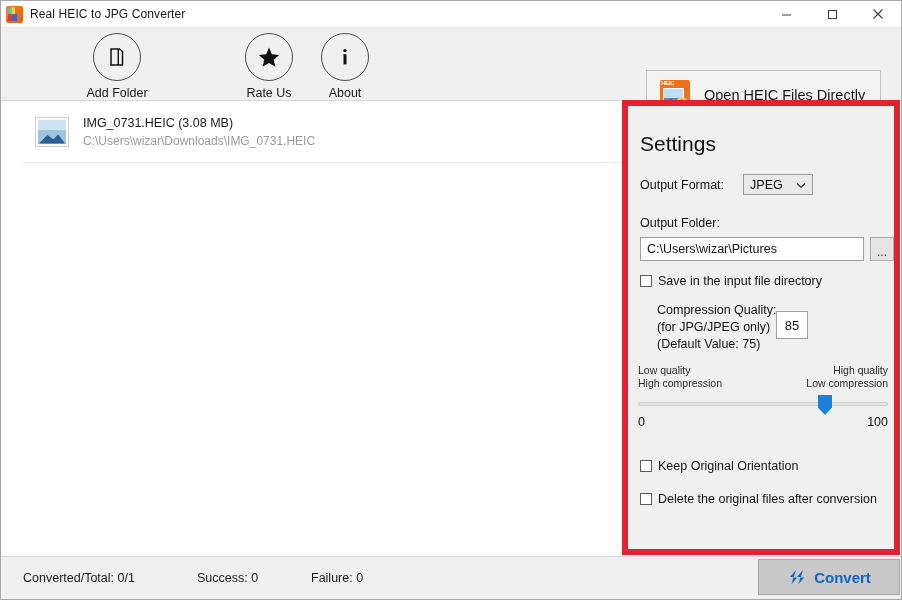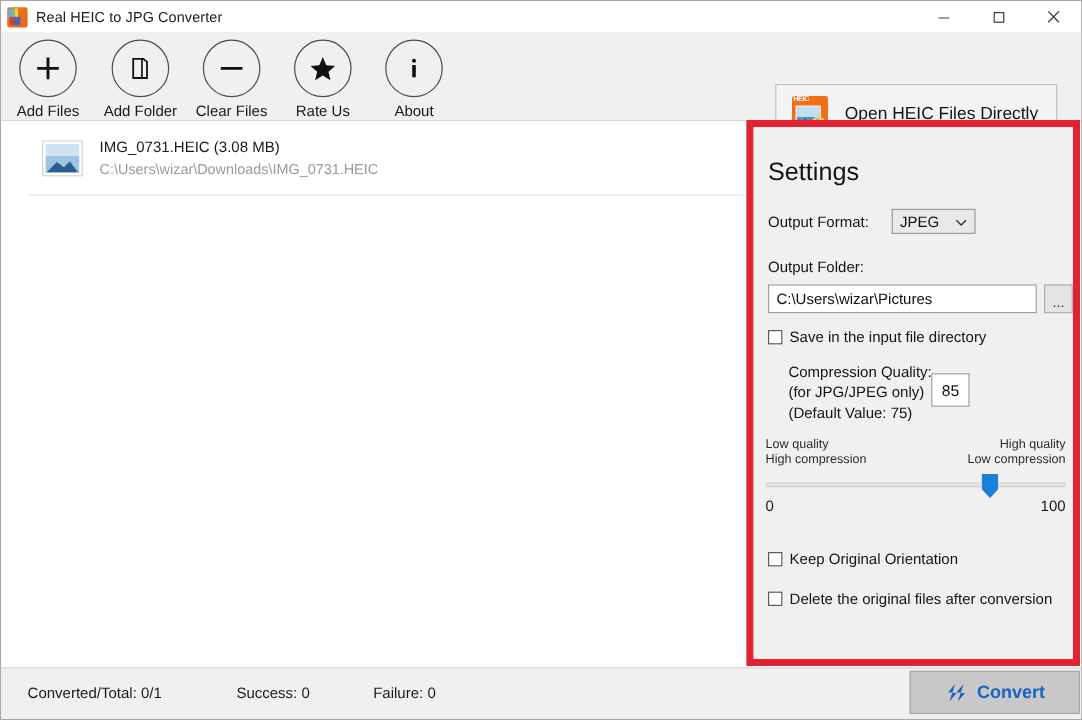--- a/index.html
+++ b/index.html
@@ -279,48 +279,31 @@
         <svg width="12" height="12" viewBox="0 0 12 12">
             <line x1="1.5" y1="1.5" x2="10.5" y2="10.5" stroke="#3c3c3c" stroke-width="1.1"></line>
             <line x1="10.5" y1="1.5" x2="1.5" y2="10.5" stroke="#3c3c3c" stroke-width="1.1"></line>
           </svg>
       </div>
     </div>
   </div>
 
   <div id="toolbar">
 
-    <div class="tool" style="left:0px;">
-      <div class="circle">
-        <svg width="26" height="26" viewBox="0 0 26 26">
-          <line x1="13" y1="4" x2="13" y2="22" stroke="#111" stroke-width="2.4"></line>
-          <line x1="4" y1="13" x2="22" y2="13" stroke="#111" stroke-width="2.4"></line>
-        </svg>
-      </div>
-      <div class="lbl">Add Files</div>
-    </div>
 
     <div class="tool" style="left:77px;">
       <div class="circle">
         <svg width="22" height="22" viewBox="0 0 22 22">
           <path d="M5 3 L13.5 3 L16.5 5.5 L16.5 19 L5 19 Z" fill="none" stroke="#111" stroke-width="1.5"></path>
           <line x1="12.3" y1="3" x2="12.3" y2="19" stroke="#111" stroke-width="1.4"></line>
         </svg>
       </div>
       <div class="lbl">Add Folder</div>
     </div>
 
-    <div class="tool" style="left:153px;">
-      <div class="circle">
-        <svg width="26" height="26" viewBox="0 0 26 26">
-          <line x1="4" y1="13" x2="22" y2="13" stroke="#111" stroke-width="2.4"></line>
-        </svg>
-      </div>
-      <div class="lbl">Clear Files</div>
-    </div>
 
     <div class="tool" style="left:229px;">
       <div class="circle">
         <svg width="24" height="24" viewBox="0 0 24 24">
           <polygon points="12,2.5 14.9,9.3 22.2,9.9 16.7,14.7 18.4,21.8 12,18 5.6,21.8 7.3,14.7 1.8,9.9 9.1,9.3" fill="#111"></polygon>
         </svg>
       </div>
       <div class="lbl">Rate Us</div>
     </div>
 

